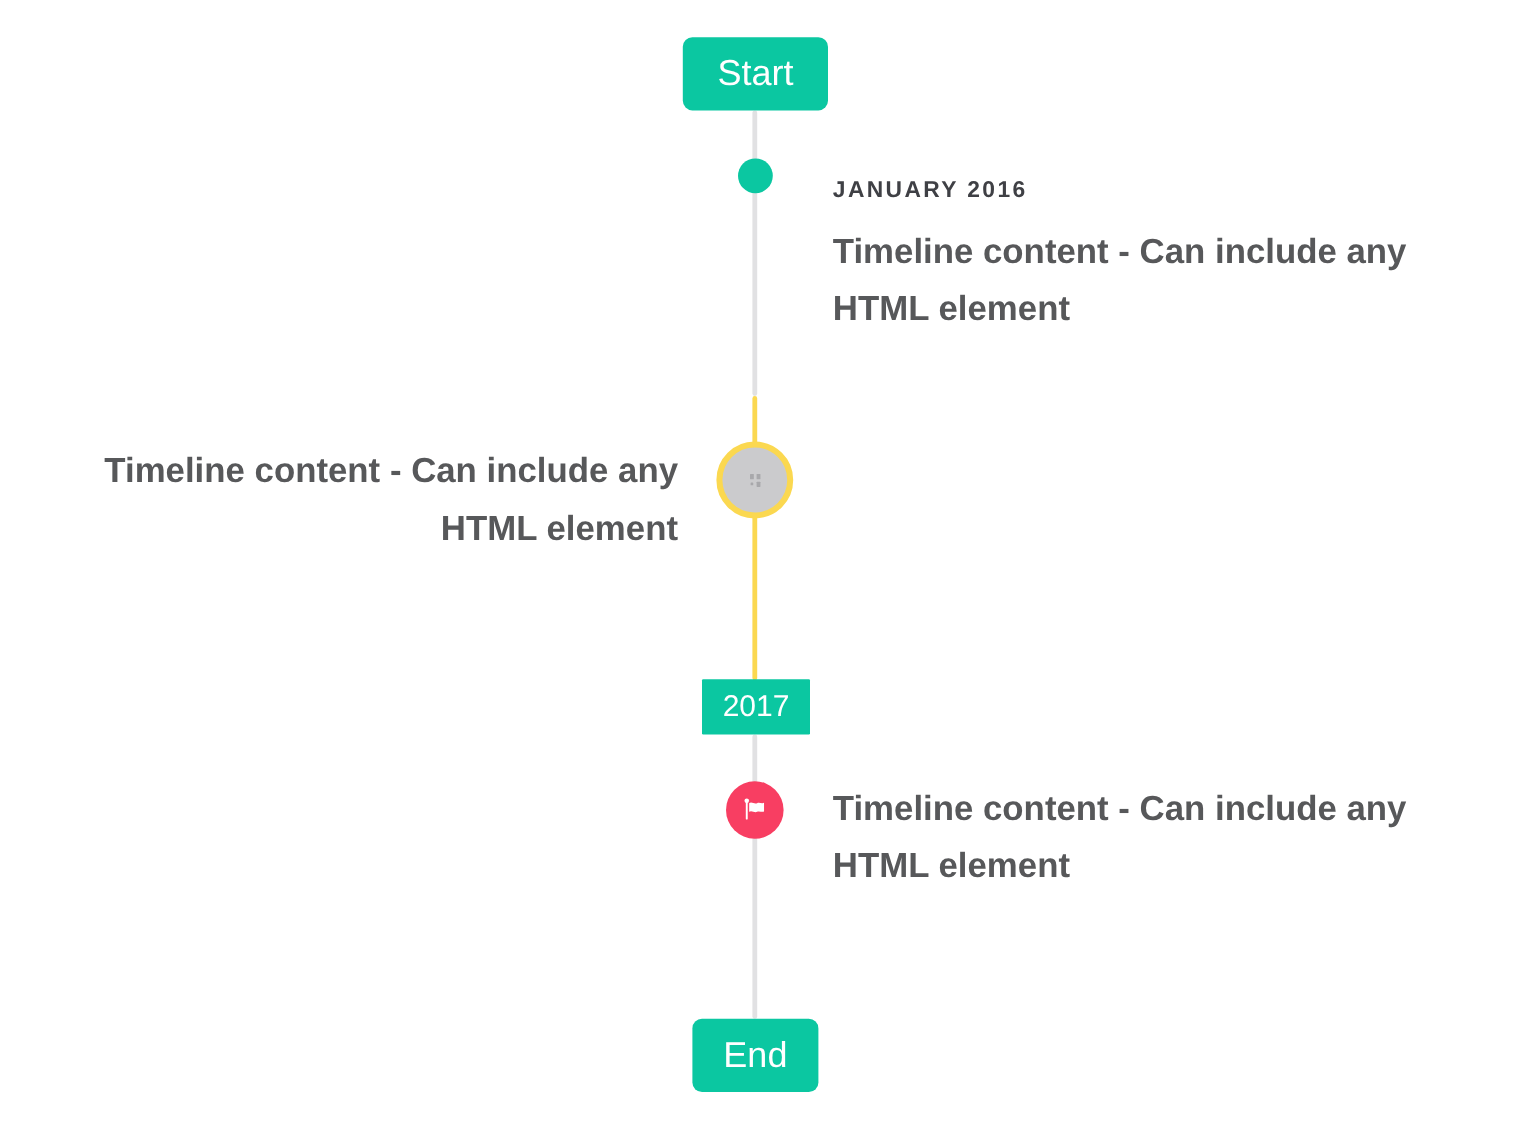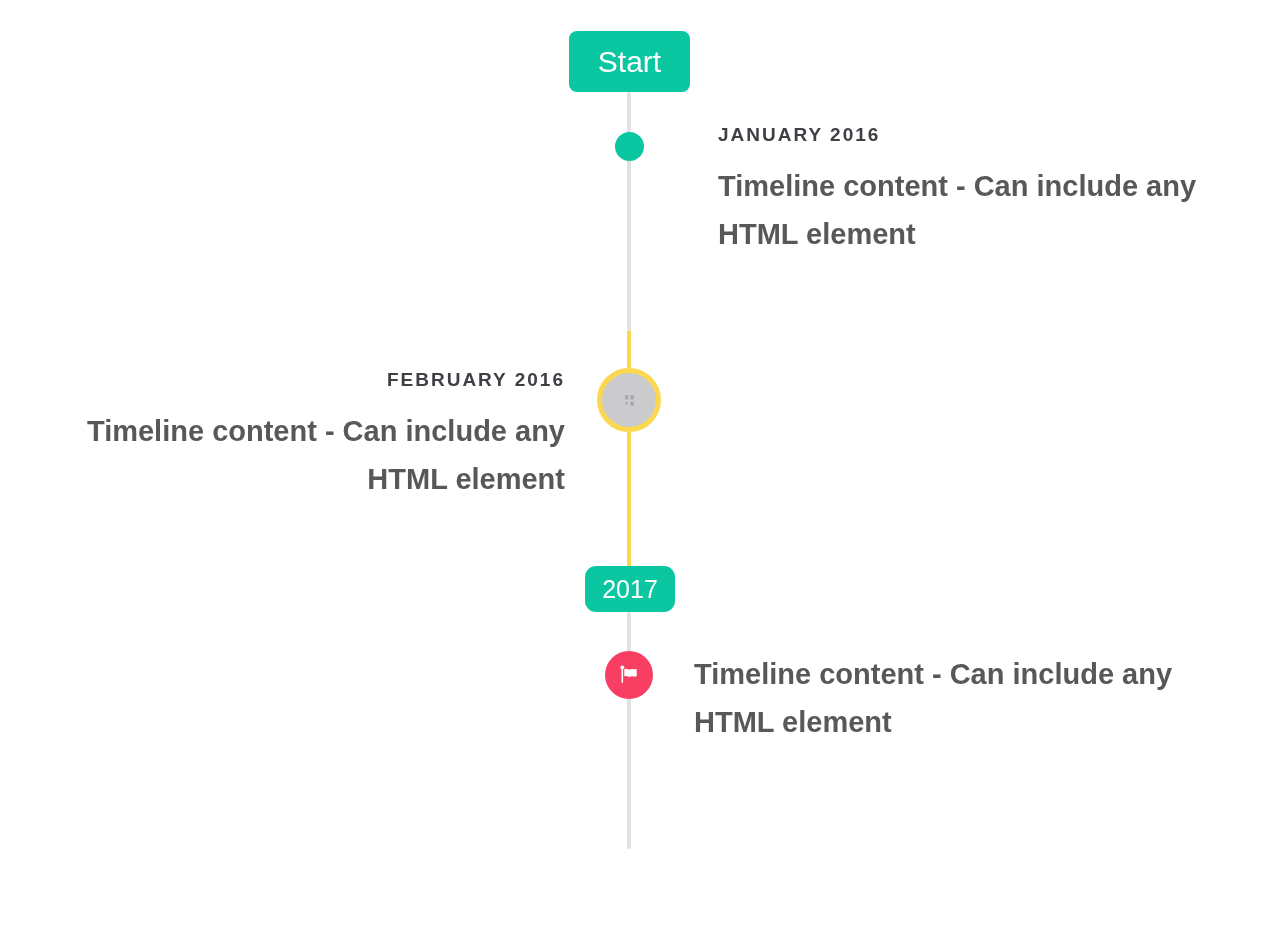--- a/index.html
+++ b/index.html
@@ -38,21 +38,21 @@
     position:absolute;
     z-index:3;
     background:var(--teal);
     color:var(--badge-text);
     display:flex;
     align-items:center;
     justify-content:center;
     border-radius:8px;
   }
   .badge.start{left:569px;top:31px;width:121px;height:61px;font-size:30px;}
-  .badge.year{left:585px;top:566px;width:90px;height:46px;font-size:25px;border-radius:11px;}
+  .badge.year{left:585px;top:566px;width:90px;height:46px;font-size:25px;border-radius:1px;}
   .badge.end{left:577px;top:849px;width:105px;height:61px;font-size:30px;}
   .marker{
     position:absolute;
     z-index:2;
     border-radius:50%;
     display:flex;
     align-items:center;
     justify-content:center;
   }
   .marker.dot{
@@ -68,21 +68,21 @@
     left:605px;top:651px;width:48px;height:48px;
     background:var(--pink);
   }
   .item{
     position:absolute;
     width:530px;
     z-index:2;
   }
   .item.right{text-align:left;}
   .item.left{text-align:right;}
-  .item-jan{left:694px;top:124px;margin-left:24px;}
+  .item-jan{left:694px;top:148px;}
   .item-feb{left:35px;top:369px;}
   .item-mar{left:694px;top:650px;}
   .item-title{
     font-size:19px;
     font-weight:700;
     letter-spacing:2px;
     color:var(--title-text);
     margin-bottom:16px;
   }
   .item-content{
@@ -114,33 +114,33 @@
     <svg class="icon" width="17" height="15" viewBox="0 0 17 15">
       <g fill="#a8a8ab">
         <rect x="4" y="2" width="3.2" height="4.4" rx="0.5"></rect>
         <rect x="9.5" y="2" width="3.2" height="4.4" rx="0.5"></rect>
         <rect x="4.5" y="9" width="2.2" height="2.4" rx="0.5"></rect>
         <rect x="9.5" y="8.4" width="3.2" height="4.4" rx="0.5"></rect>
       </g>
     </svg>
   </div>
   <div class="item left item-feb">
-    <div class="item-title">FEBRUARY 2016</div>
     <div class="item-content"><span>Timeline content - Can include any</span><br><span>HTML element</span></div>
   </div>
 
   <div class="badge year">2017</div>
 
   <div class="marker circle-flag">
     <svg class="icon" width="24" height="24" viewBox="0 0 24 24">
       <g fill="#ffffff">
         <circle cx="5.3" cy="4.3" r="1.9"></circle>
         <rect x="4.5" y="4.3" width="1.6" height="15.7" rx="0.8"></rect>
         <path d="M7.3 6.3 C 9.5 4.7, 11.7 7.5, 13.9 6.3 C 15.7 5.3, 17.7 6.9, 19.7 6.0 L 19.7 13.2 C 17.7 14.1, 15.7 12.5, 13.9 13.5 C 11.7 14.7, 9.5 11.9, 7.3 13.5 Z"></path>
       </g>
     </svg>
   </div>
   <div class="item right item-mar">
     <div class="item-content"><span>Timeline content - Can include any</span><br><span>HTML element</span></div>
   </div>
 
+  <div class="badge end">End</div>
 
 </div>
 
 </body></html>

